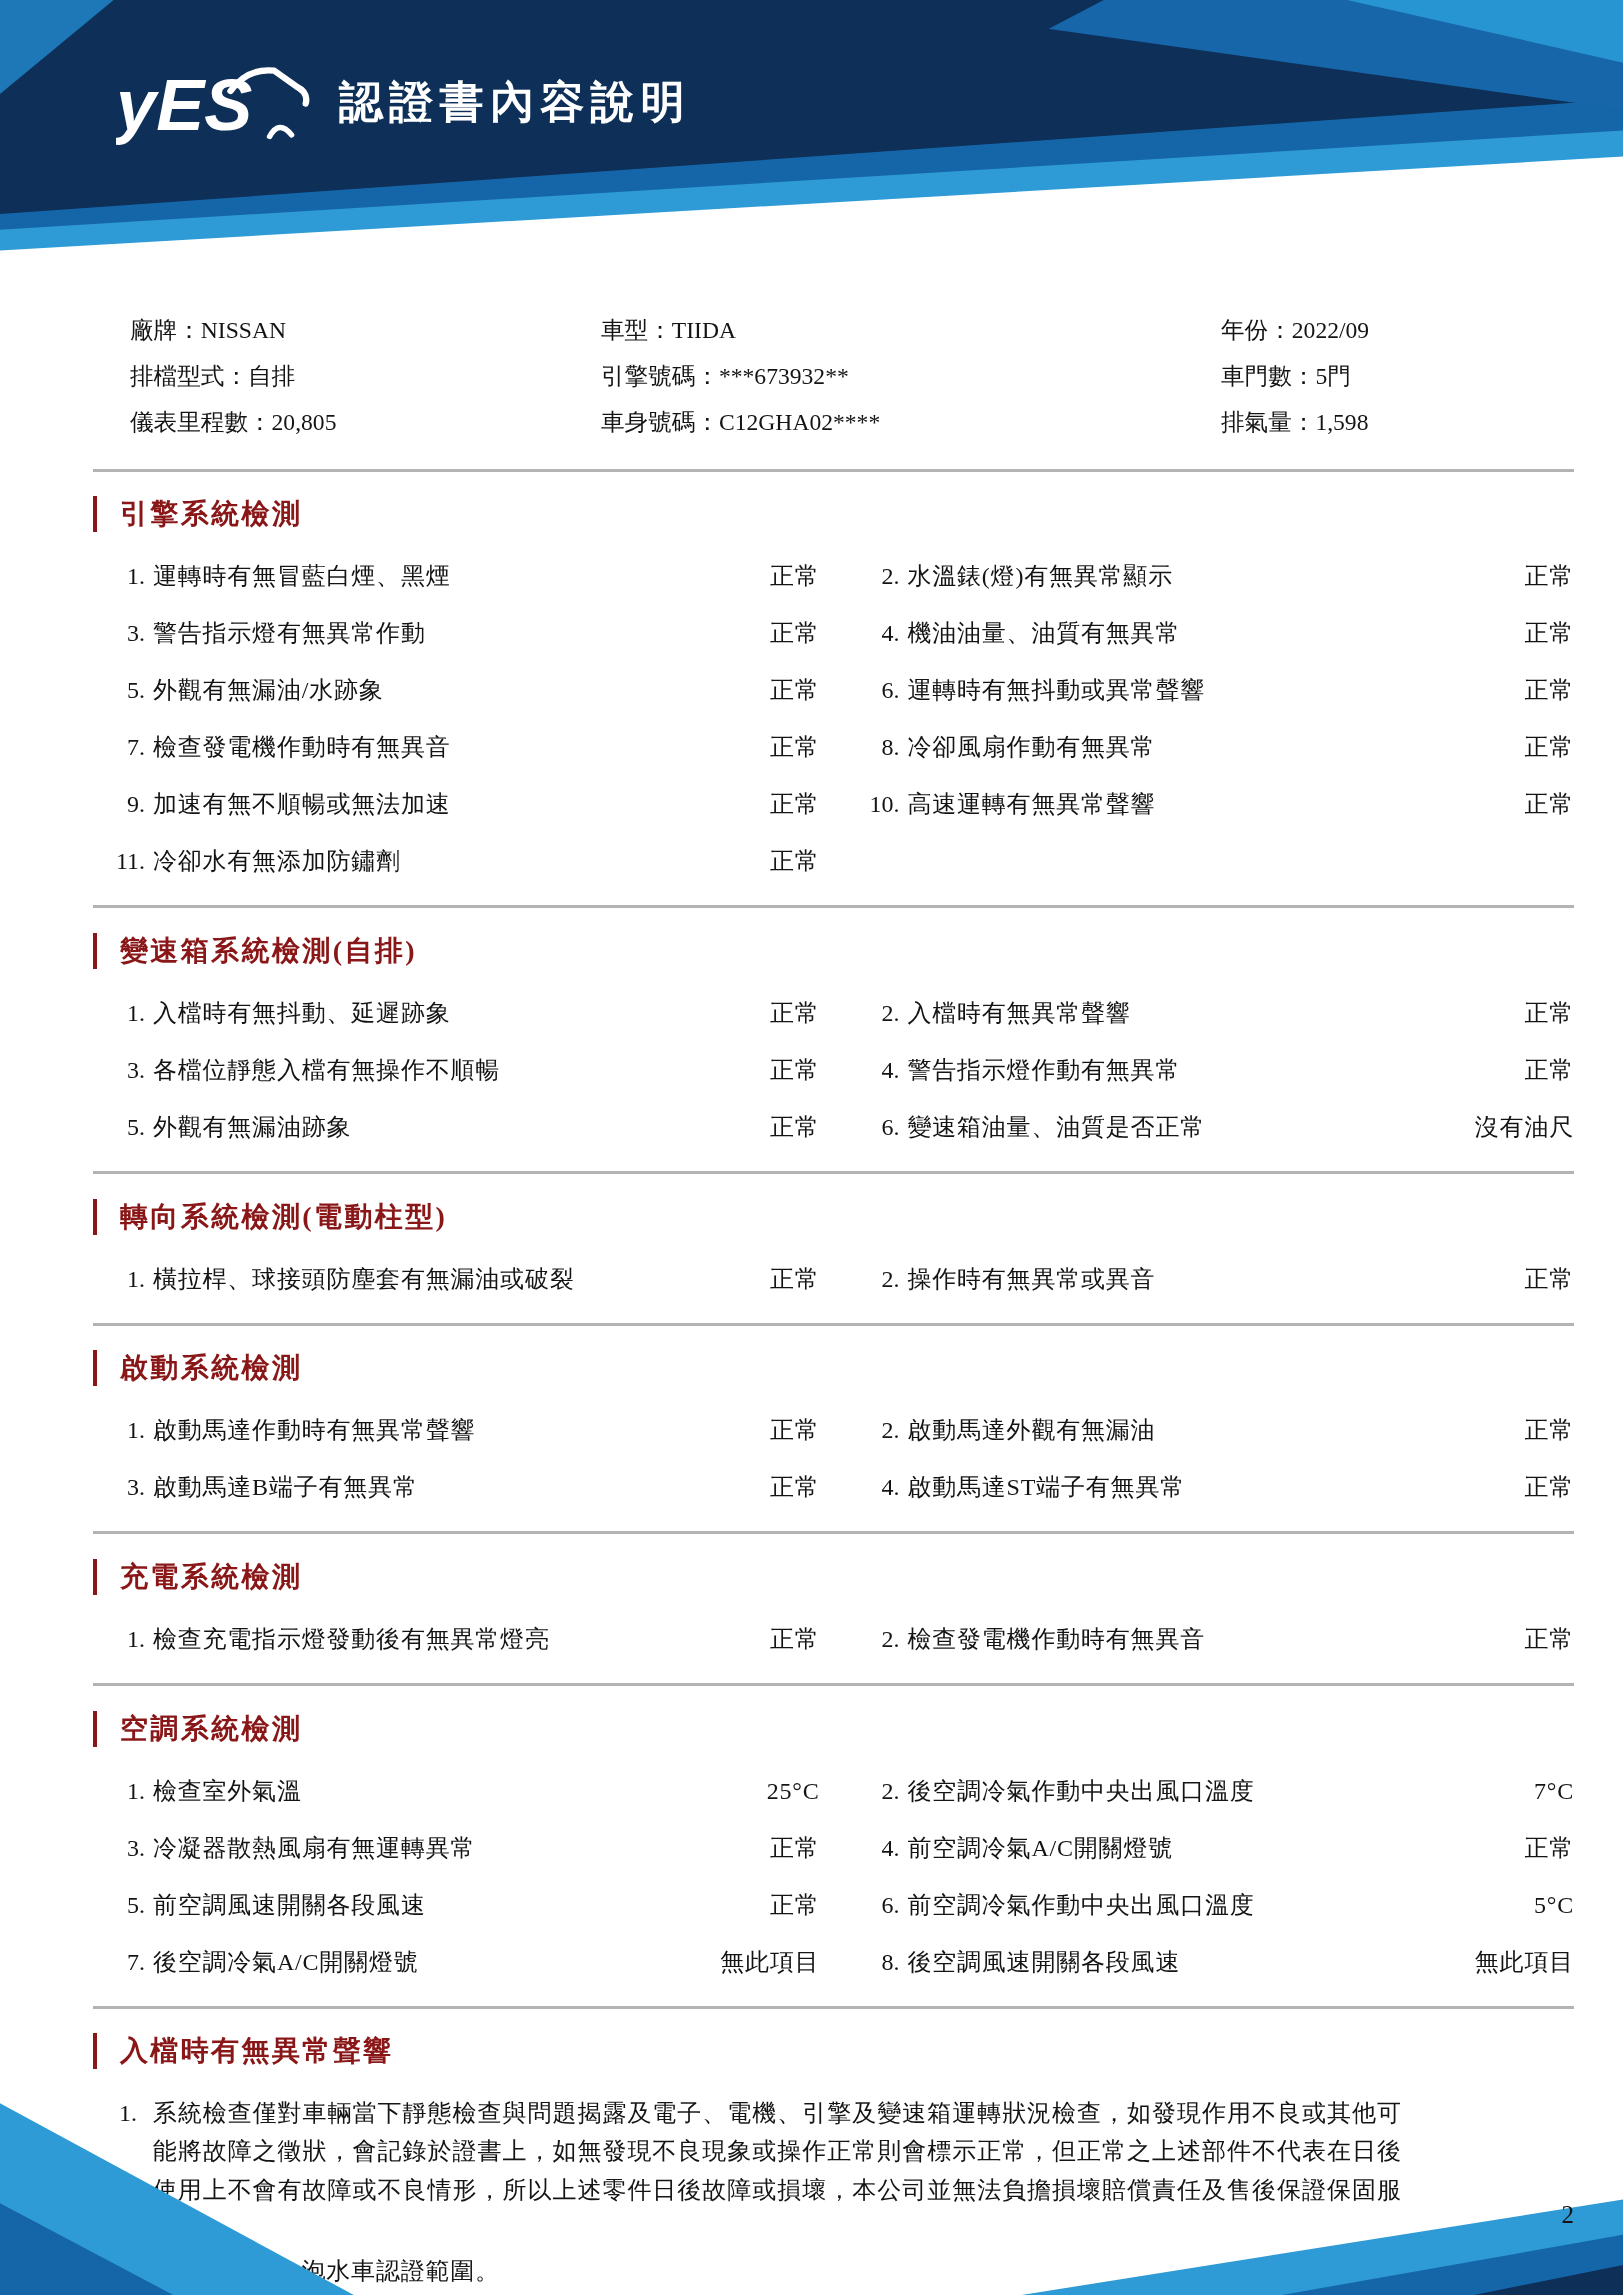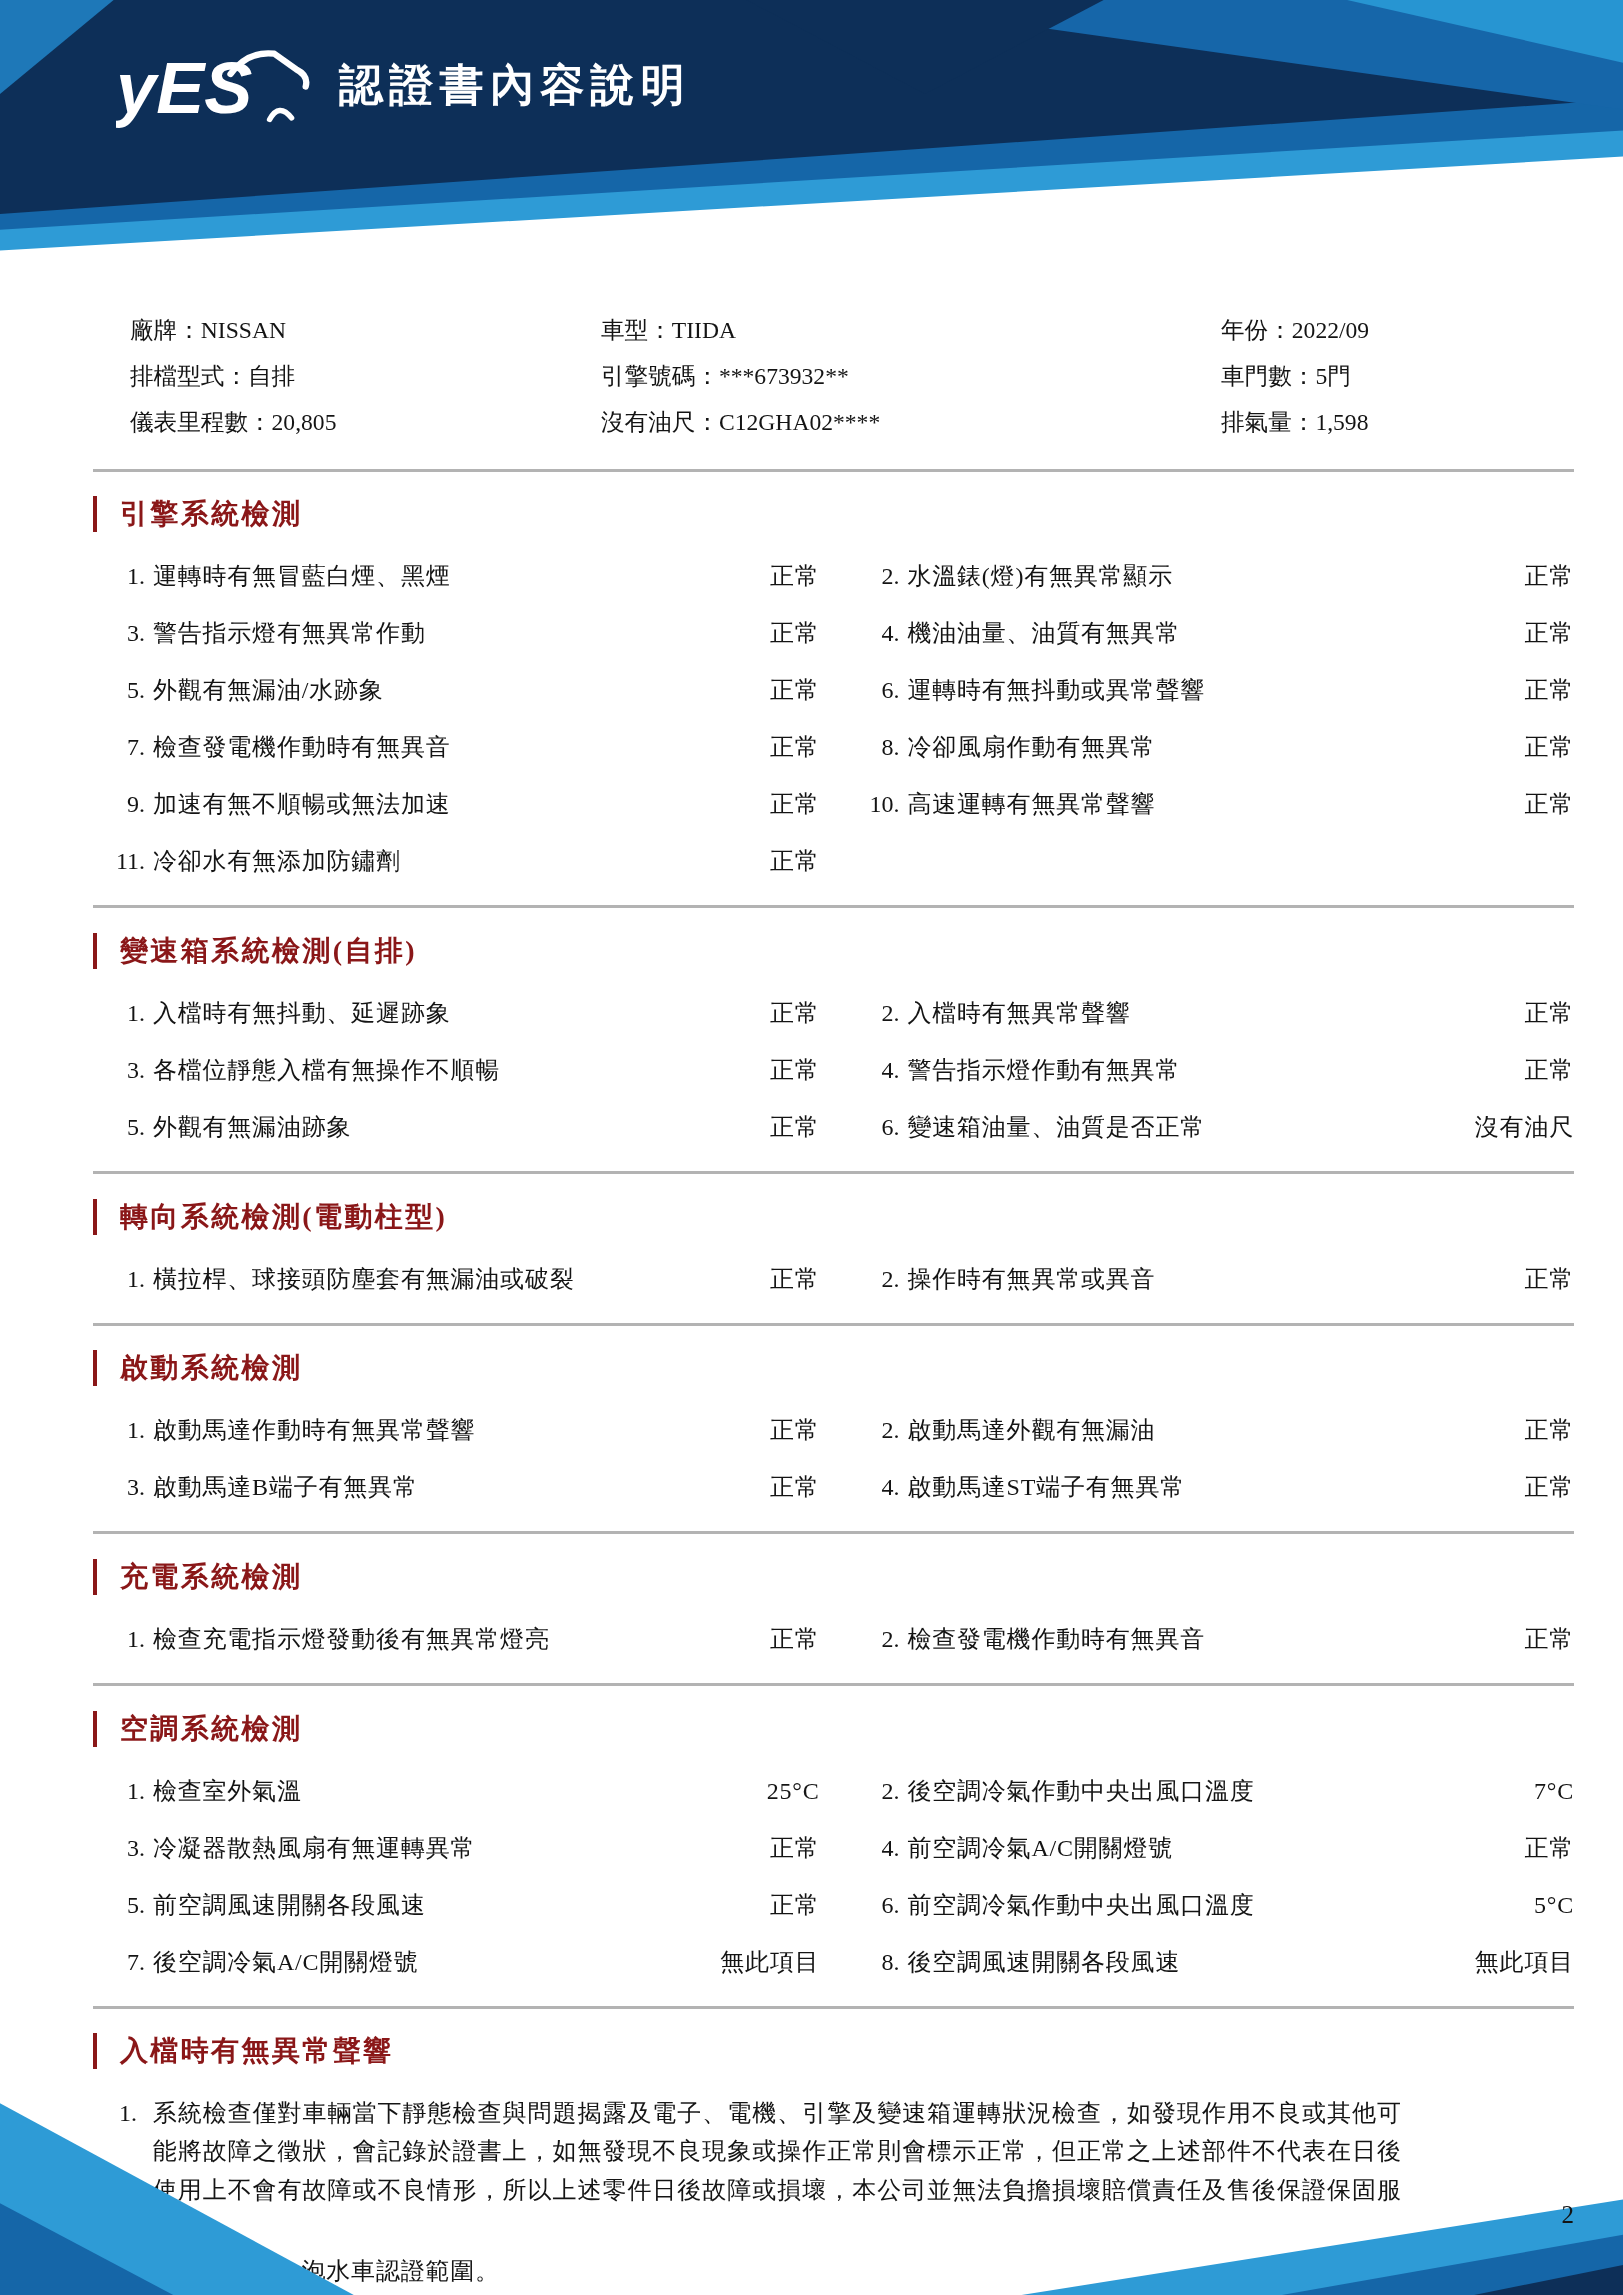--- a/index.html
+++ b/index.html
@@ -10,21 +10,21 @@
   
   .hdr{position:absolute;top:0;left:0;width:1623px;height:261px;}
   .hdr .layer{position:absolute;inset:0;}
   .hdr-light-band{background:#2e9bd6;clip-path:polygon(0 0,100% 0,100% 60%,0 96%);}
   .hdr-mid-band{background:#1566a8;clip-path:polygon(0 0,100% 0,100% 50%,0 88%);}
   .hdr-navy{background:#0d2f58;clip-path:polygon(0 0,100% 0,100% 38%,0 82%);}
   .hdr-mid-tri{background:#1666a9;clip-path:polygon(52% 0,100% 0,100% 42%);}
   .hdr-navy-chevron{background:#0d2f58;clip-path:polygon(46% 0,57% 36%,68% 0);}
   .hdr-light-tr{background:#2795d2;clip-path:polygon(83% 0,100% 0,100% 24%);}
   .hdr-corner-tl{background:#1e78b8;clip-path:polygon(0 0,7% 0,0 36%);}
-  .hdr-content{position:absolute;left:116px;top:38px;display:flex;align-items:center;gap:27px;}
+  .hdr-content{position:absolute;left:116px;top:55px;display:flex;align-items:center;gap:27px;}
   .hdr-title{
     color:#ffffff;font-family:"Liberation Sans","DejaVu Sans",sans-serif;
     font-weight:bold;font-size:44px;letter-spacing:6.3px;text-align:center;
   }
   .logo{display:block;}
   
   .corner{position:absolute;pointer-events:none;}
   .bl{left:0;bottom:0;width:361px;height:204px;}
   .bl .l1{position:absolute;inset:0;background:#2e9bd6;clip-path:polygon(0 6%,0 100%,98% 100%);}
   .bl .l2{position:absolute;inset:0;background:#1566a8;clip-path:polygon(0 55%,0 100%,48% 100%);}
@@ -80,21 +80,21 @@
   <div class="content">
 
     <div class="vehicle">
       <span>廠牌：NISSAN</span>
       <span>車型：TIIDA</span>
       <span>年份：2022/09</span>
       <span>排檔型式：自排</span>
       <span>引擎號碼：***673932**</span>
       <span>車門數：5門</span>
       <span>儀表里程數：20,805</span>
-      <span>沒有油尺：C12GHA02****</span>
+      <span>車身號碼：C12GHA02****</span>
       <span>排氣量：1,598</span>
     </div>
     <hr class="divider">
 
     <section>
       <div class="sec-title">
           <span class="sec-bar"></span>
           <span class="sec-name">引擎系統檢測</span>
         </div>
       <div class="items">

